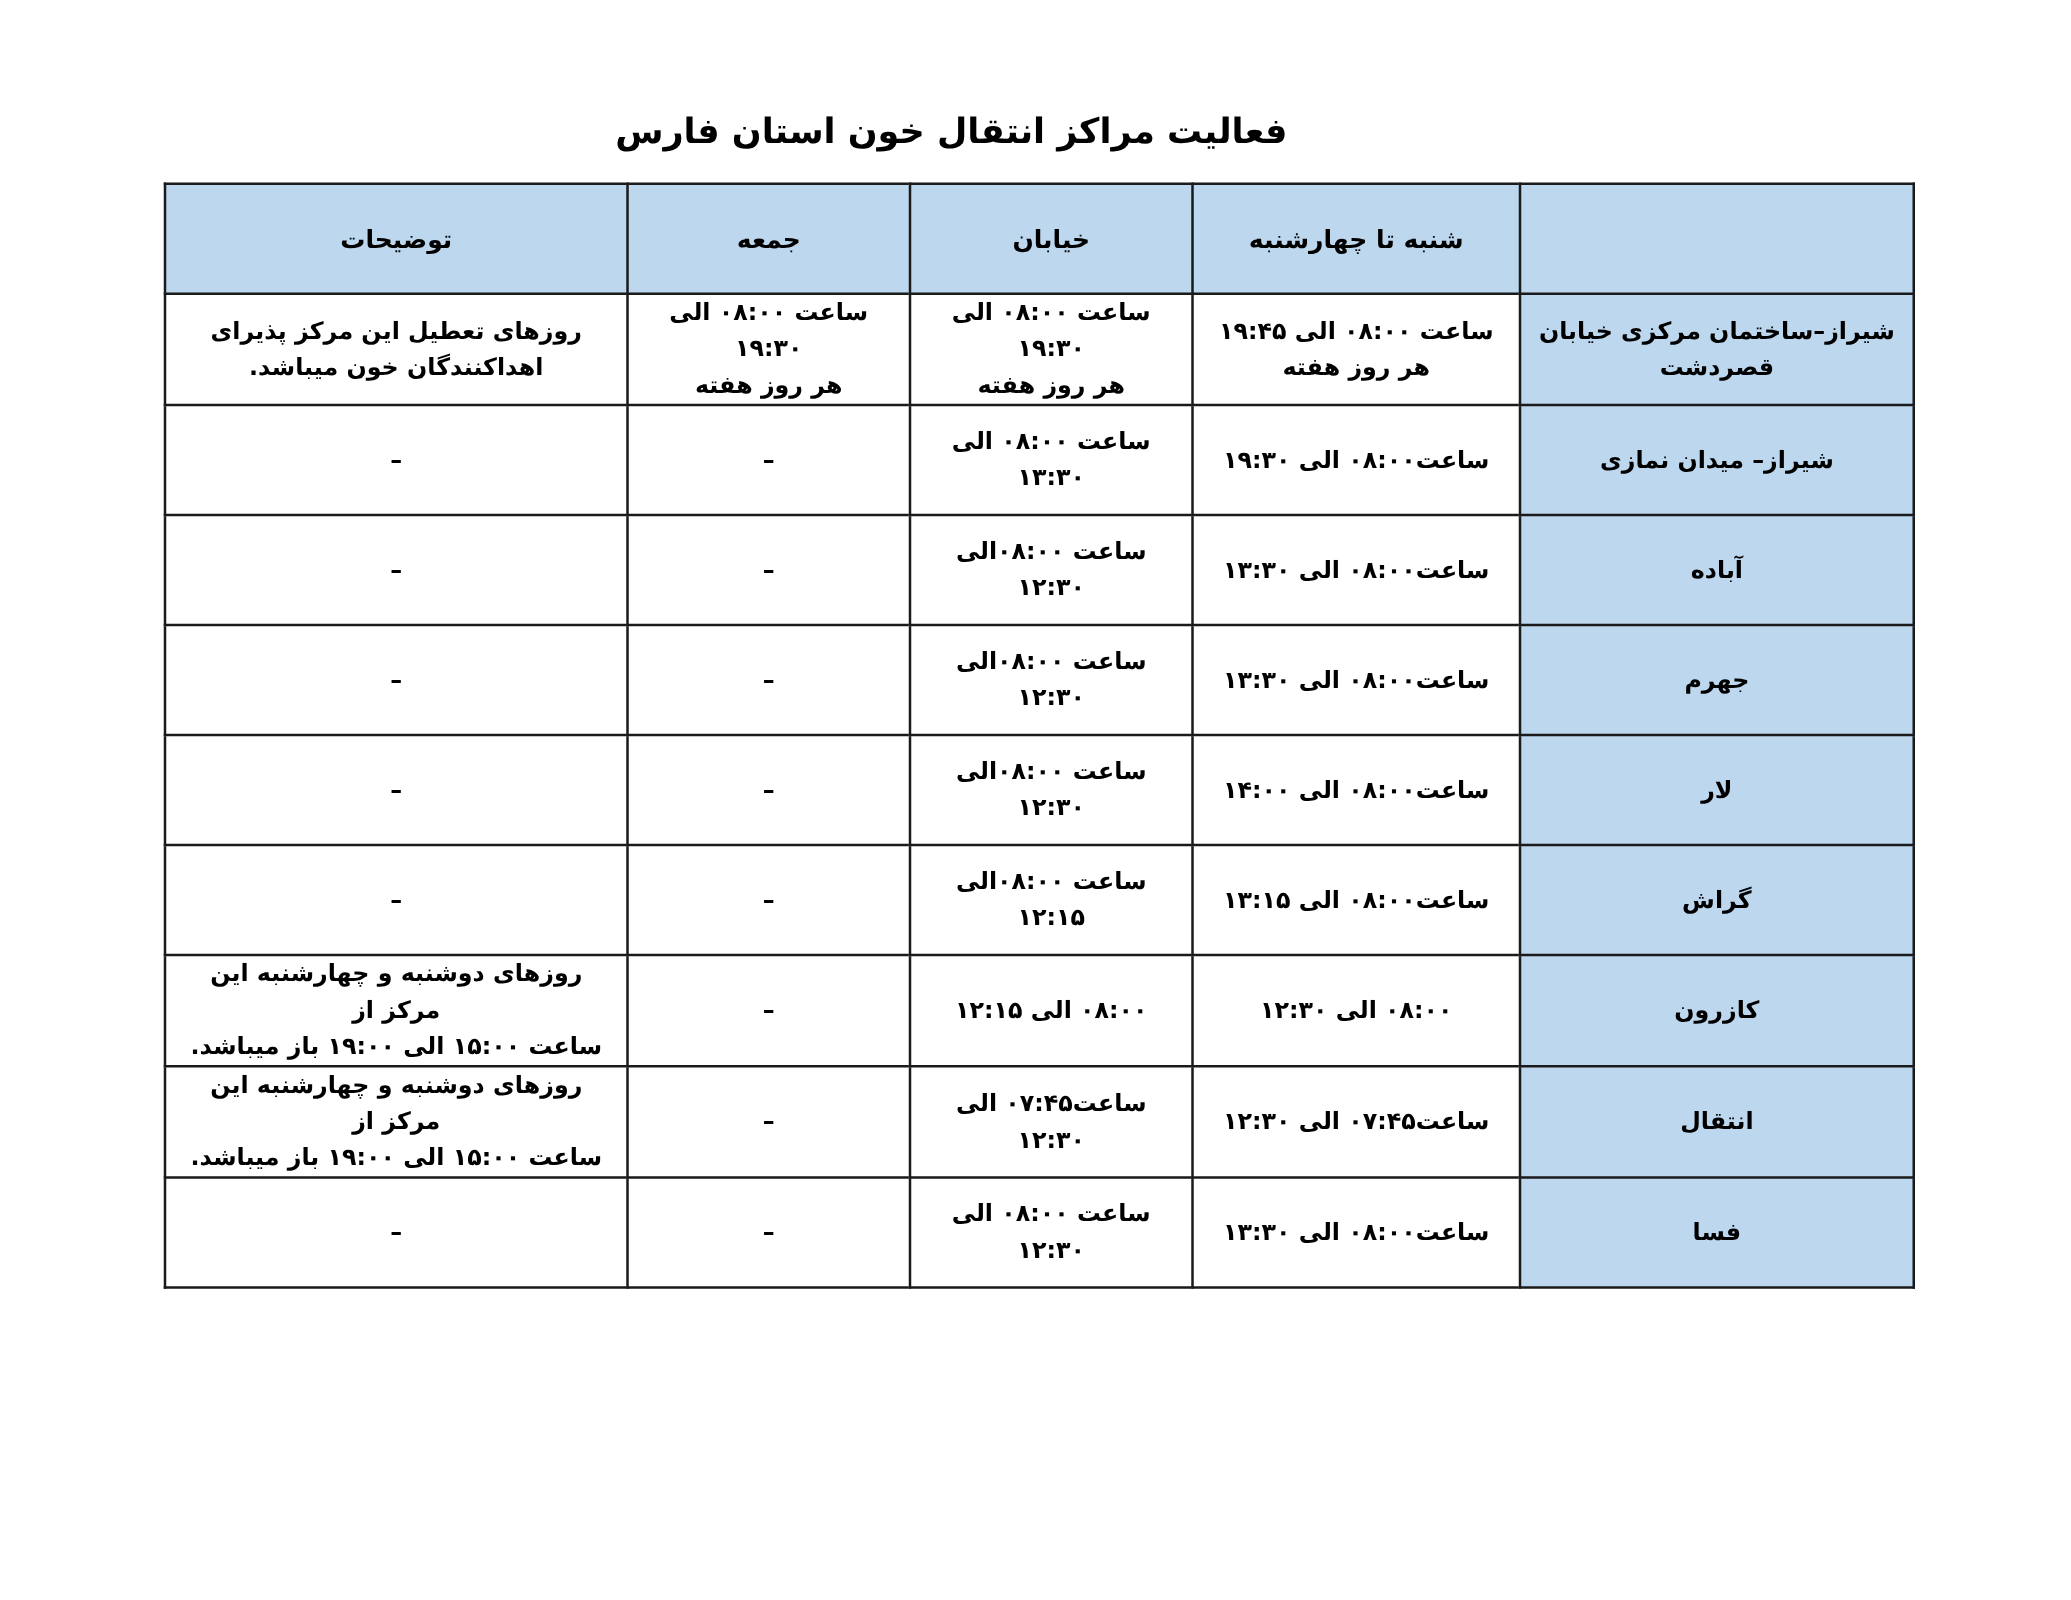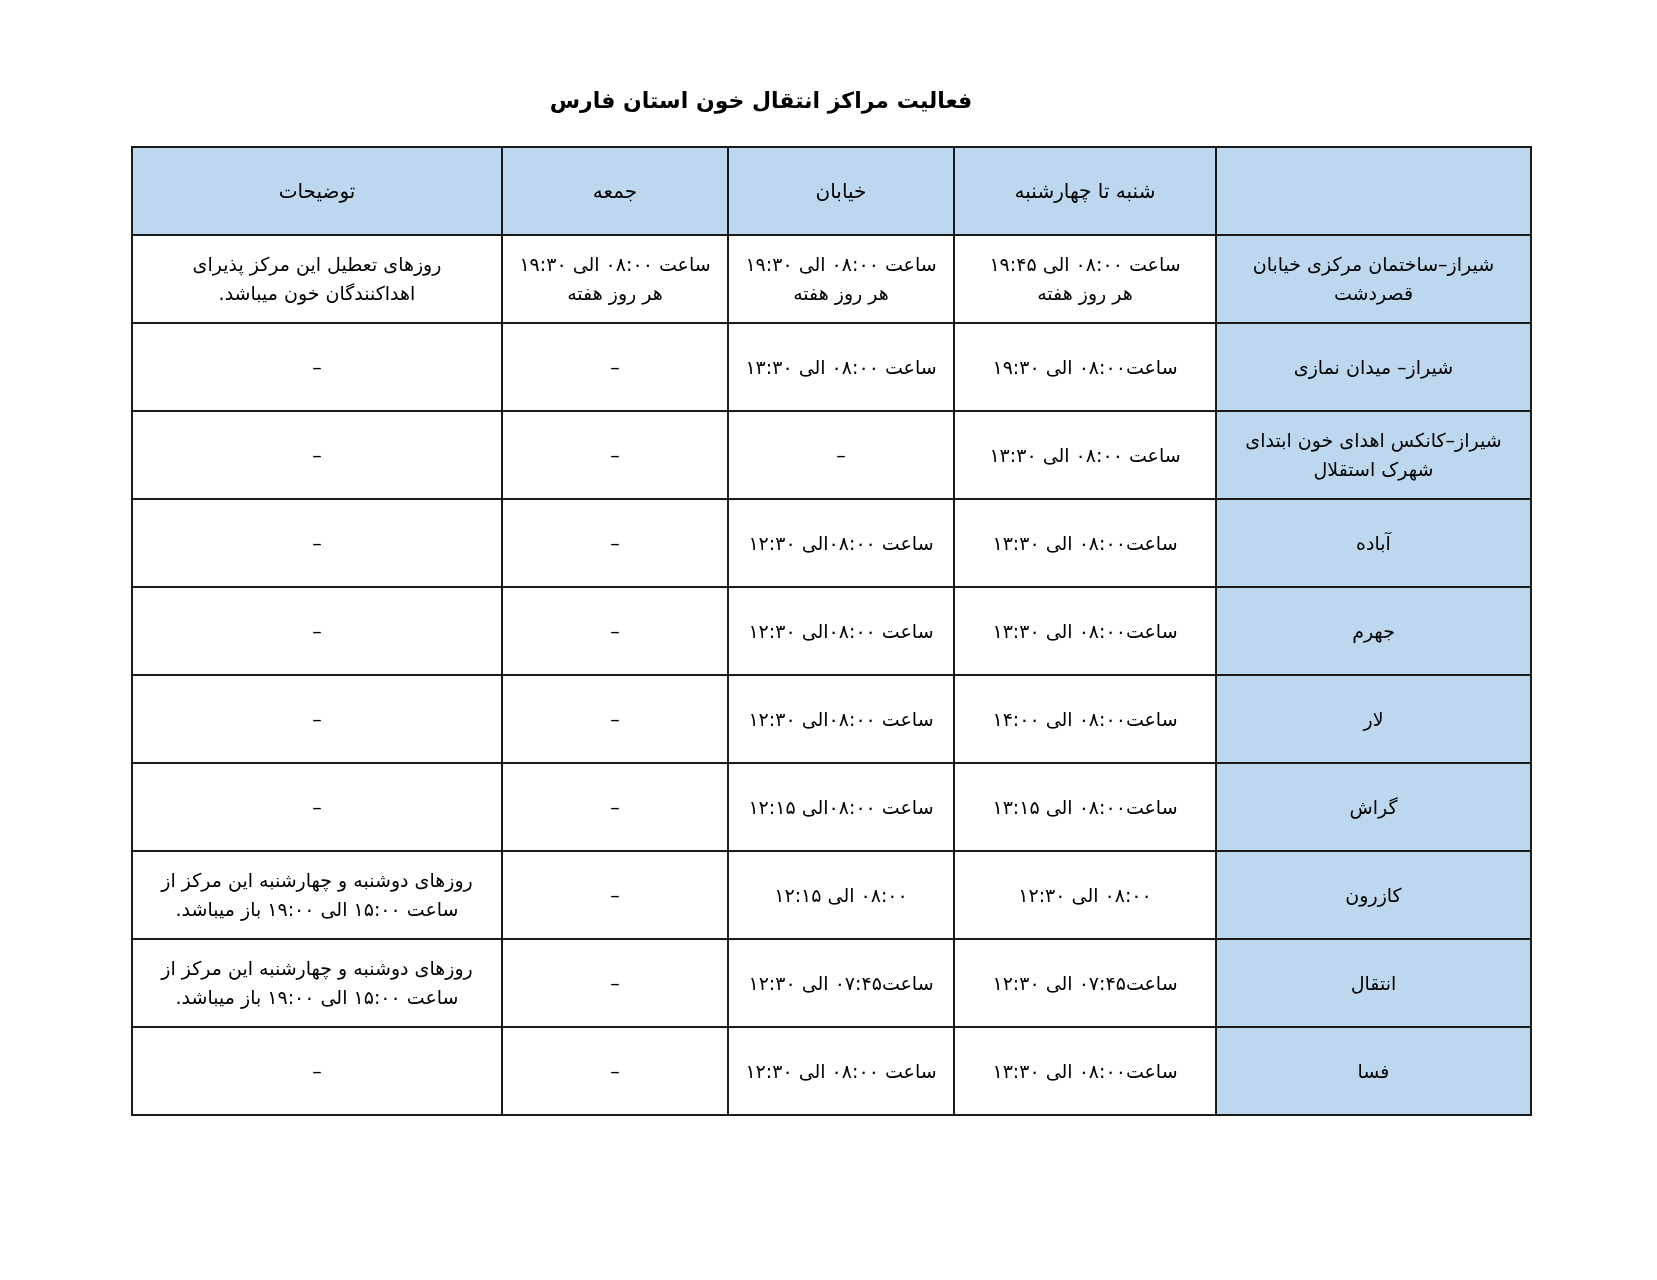--- a/index.html
+++ b/index.html
@@ -1,23 +1,23 @@
 <!DOCTYPE html>
 <html><head>
 <meta charset="utf-8">
 <style>
   html, body { margin: 0; padding: 0; background: #ffffff; }
   body { width: 1657px; height: 1280px; position: relative; overflow: hidden;
          font-family: "DejaVu Sans", sans-serif; color: #000; }
   .title { position: absolute; top: 88px; left: 0; width: 1522px; text-align: center;
-           font-size: 22px; font-weight: bold; direction: rtl; }
+           font-size: 28px; font-weight: bold; direction: rtl; }
   table.sched { position: absolute; top: 146px; left: 131px; width: 1399px; border-collapse: collapse;
                 direction: rtl; table-layout: fixed; }
   table.sched td, table.sched th { border: 2px solid #1a1a1a; text-align: center; vertical-align: middle;
-                font-weight: normal; font-size: 19px; line-height: 46px; padding: 0 13px; }
+                font-weight: bold; font-size: 19px; line-height: 46px; padding: 0 13px; }
   table.sched th { background: #bdd7ee; height: 86px; font-size: 20px; }
   table.sched td { height: 86px; background: #ffffff; }
   table.sched td.loc { background: #bdd7ee; text-align: center; }
   col.c-loc { width: 315px; } col.c-sat { width: 262px; } col.c-thu { width: 226px; }
   col.c-fri { width: 226px; } col.c-notes { width: 370px; }
   .line { display: block; line-height: 29px; }
 </style>
 </head>
 <body>
 
@@ -75,38 +75,20 @@
         </td>
         <td>
           <span class="line">–</span>
         </td>
         <td>
           <span class="line">–</span>
         </td>
       </tr>
       <tr>
         <td class="loc">
-          <span class="line">شیراز–کانکس اهدای خون ابتدای</span>
-          <span class="line">شهرک استقلال</span>
-        </td>
-        <td>
-          <span class="line">ساعت ۰۸:۰۰ الی ۱۳:۳۰</span>
-        </td>
-        <td>
-          <span class="line">–</span>
-        </td>
-        <td>
-          <span class="line">–</span>
-        </td>
-        <td>
-          <span class="line">–</span>
-        </td>
-      </tr>
-      <tr>
-        <td class="loc">
           <span class="line">آباده</span>
         </td>
         <td>
           <span class="line">ساعت۰۸:۰۰ الی ۱۳:۳۰</span>
         </td>
         <td>
           <span class="line">ساعت ۰۸:۰۰الی ۱۲:۳۰</span>
         </td>
         <td>
           <span class="line">–</span>

